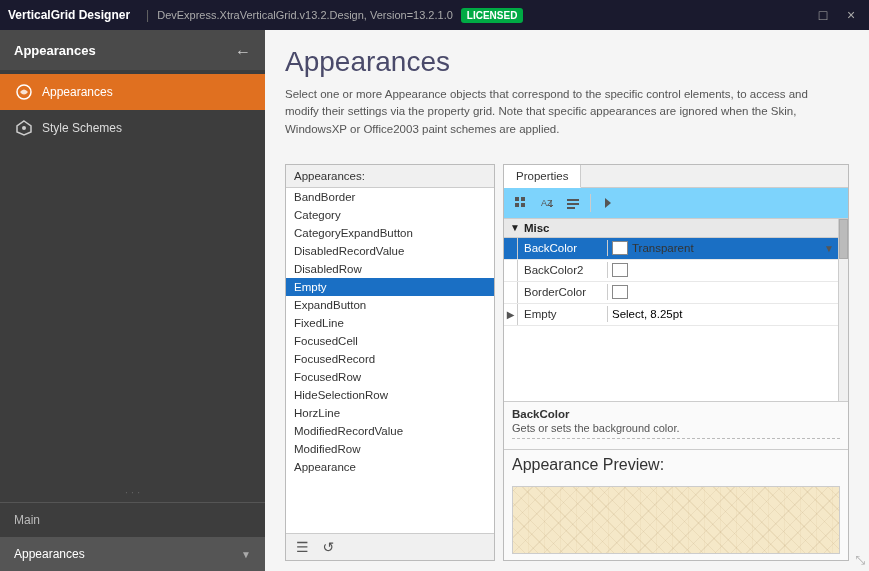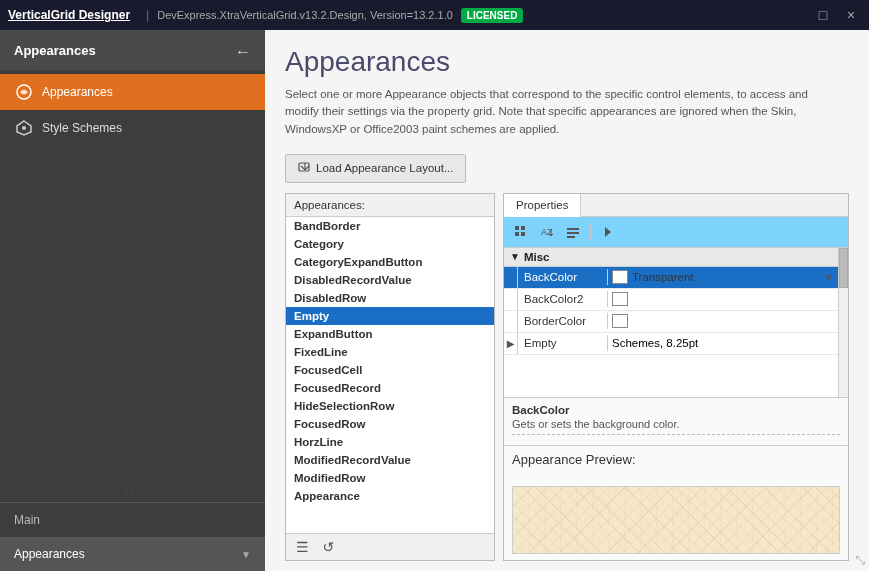--- a/index.html
+++ b/index.html
@@ -8,21 +8,21 @@
     
     .title-bar {
       background: #1a1a2e;
       color: #ccc;
       height: 30px;
       display: flex;
       align-items: center;
       padding: 0 8px;
       font-size: 12px;
     }
-    .title-bar-app { color: #fff; font-weight: 600; margin-right: 8px; text-decoration: underline; }
+    .title-bar-app { color: #fff; font-weight: 600; margin-right: 8px; }
     .title-bar-sep { color: #666; margin: 0 8px; }
     .title-bar-version { color: #aaa; font-size: 11px; }
     .licensed-badge {
       background: #00aa44;
       color: #fff;
       font-size: 10px;
       font-weight: bold;
       padding: 2px 6px;
       margin-left: 8px;
       border-radius: 3px;
@@ -139,21 +139,20 @@
       font-size: 11.5px;
       color: #333;
       background: #f0f0f0;
       border-bottom: 1px solid #ccc;
       font-weight: 500;
     }
     .panel-list {
       flex: 1;
       overflow-y: auto;
       overflow-x: hidden;
-      font-weight: bold;
     }
     .panel-list::-webkit-scrollbar { width: 8px; }
     .panel-list::-webkit-scrollbar-track { background: #f0f0f0; }
     .panel-list::-webkit-scrollbar-thumb { background: #bbb; }
     .list-item {
       padding: 3px 8px;
       font-size: 11.5px;
       color: #333;
       cursor: pointer;
       white-space: nowrap;
@@ -299,21 +298,21 @@
       border-top: 1px dashed #bbb;
       margin: 4px 0;
     }
 
     
     .appearance-preview {
       border-top: 1px solid #ccc;
       padding: 6px 8px;
       background: #fafafa;
     }
-    .preview-title { font-size: 13px; color: #333; margin-bottom: 19px; }
+    .preview-title { font-size: 16px; color: #333; margin-bottom: 12px; }
     .preview-box {
       width: 100%;
       height: 68px;
       overflow: hidden;
       position: relative;
     }
     
     .preview-texture {
       width: 100%;
       height: 100%;
@@ -417,49 +416,39 @@
     </div>
   </div>
 
   <div class="content">
     <div class="content-header">
       <h1 class="content-title">Appearances</h1>
       <p class="content-description">Select one or more Appearance objects that correspond to the specific control elements, to access and modify their settings via the property grid. Note that specific appearances are ignored when the Skin, WindowsXP or Office2003 paint schemes are applied.</p>
     </div>
 
     <div class="toolbar">
-      <button class="toolbar-btn">
-        <span class="toolbar-btn-icon">
-          <svg width="14" height="14" viewBox="0 0 14 14" fill="#555">
-            <rect x="1" y="3" width="10" height="8" rx="1" stroke="#555" stroke-width="1.2" fill="none"></rect>
-            <path d="M3 6 L7 10 L11 6" stroke="#555" stroke-width="1.2" fill="none"></path>
-            <line x1="7" y1="3" x2="7" y2="10" stroke="#555" stroke-width="1.2"></line>
-          </svg>
-        </span>
-        <span>Load Appearance Layout...</span>
-      </button>
     </div>
 
     <div class="panels">
 
       <div class="appearances-panel">
         <div class="panel-header">Appearances:</div>
         <div class="panel-list" id="appearances-list">
         <div class="list-item">BandBorder</div>
             <div class="list-item">Category</div>
             <div class="list-item">CategoryExpandButton</div>
             <div class="list-item">DisabledRecordValue</div>
             <div class="list-item">DisabledRow</div>
             <div class="list-item selected">Empty</div>
             <div class="list-item">ExpandButton</div>
             <div class="list-item">FixedLine</div>
             <div class="list-item">FocusedCell</div>
             <div class="list-item">FocusedRecord</div>
+            <div class="list-item">FocusedRow</div>
             <div class="list-item">HideSelectionRow</div>
-            <div class="list-item">FocusedRow</div>
             <div class="list-item">HorzLine</div>
             <div class="list-item">ModifiedRecordValue</div>
             <div class="list-item">ModifiedRow</div>
             <div class="list-item">Appearance</div>
           </div>
         <div class="panel-footer">
           <span class="panel-footer-btn">☰</span>
           <span class="panel-footer-btn">↺</span>
         </div>
       </div>
@@ -531,21 +520,21 @@
               <div class="prop-name">BorderColor</div>
               <div class="prop-value">
                 <div class="prop-color-swatch" style="background:#fff;"></div>
               </div>
             </div>
 
             <div class="prop-row">
               <div class="prop-expand-col" style="cursor:pointer;">▶</div>
               <div class="prop-name">Empty</div>
               <div class="prop-value">
-                <span>Schemes, 8.25pt</span>
+                <span>Select, 8.25pt</span>
               </div>
             </div>
           </div>
           <div class="prop-grid-scrollbar">
             <div class="scrollbar-thumb"></div>
           </div>
         </div>
 
         <div class="prop-description">
           <div class="prop-desc-title">BackColor</div>

